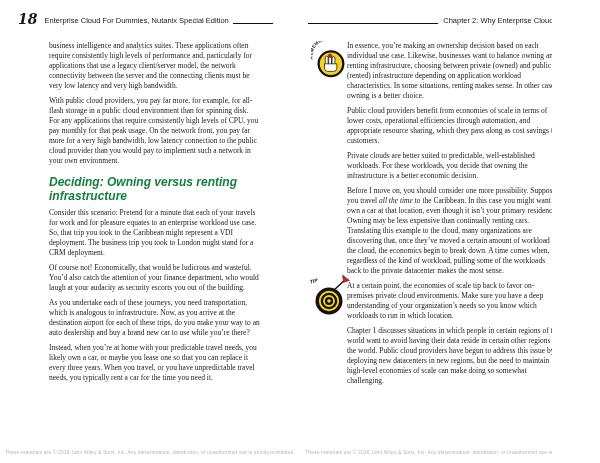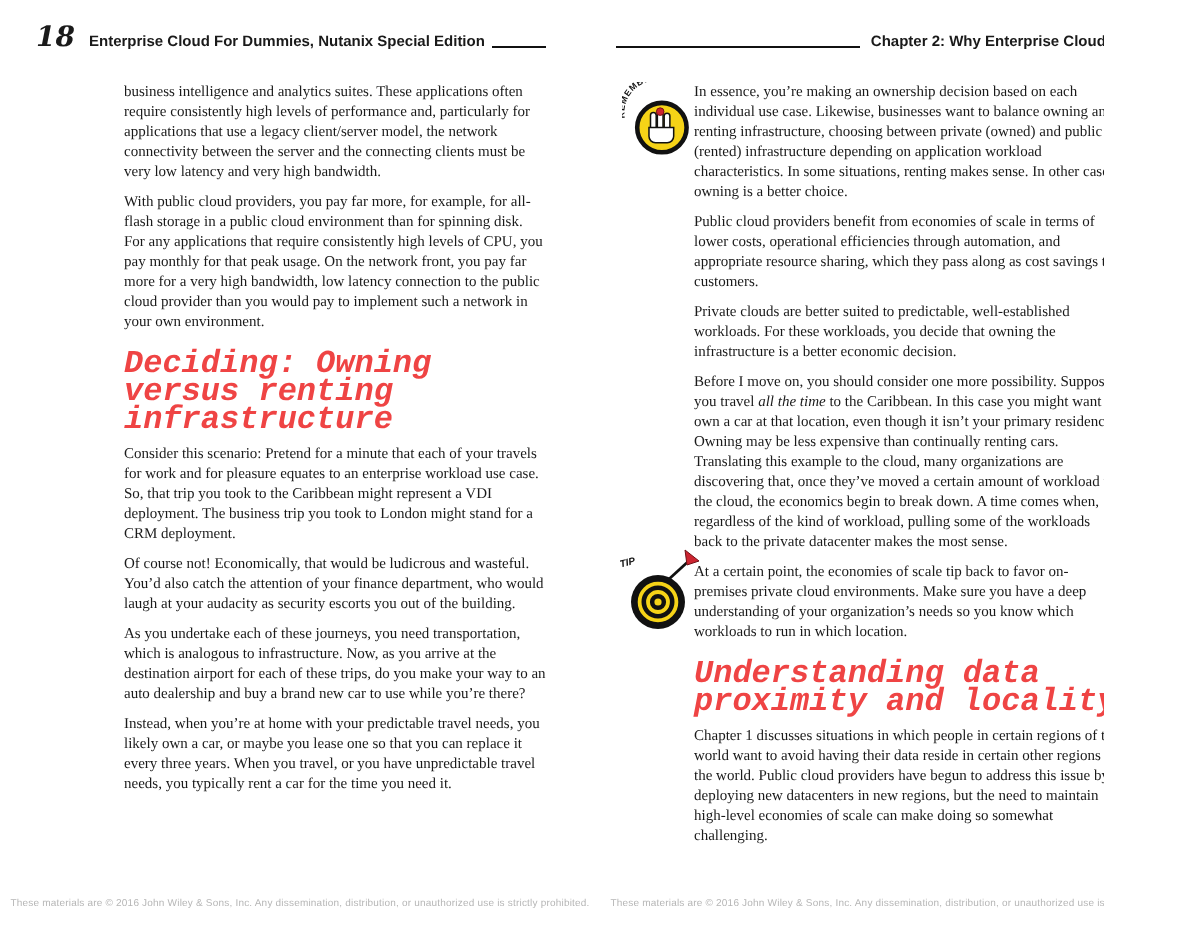--- a/index.html
+++ b/index.html
@@ -17,37 +17,37 @@
   }
   .left  .page-header { left:18px;  right:27px; }
   .right .page-header { left:8px;   right:16px; }
   .pagenum {
     font-family:"DejaVu Serif", serif; font-style:italic; font-weight:bold;
     font-size:14px; line-height:13px;
   }
   .left  .pagenum { margin-right:7px; }
   .right .pagenum { margin-left:7px;text-align:center; }
   .header-title {
-    font-weight:bold; font-size:7.5px; line-height:9px; white-space:nowrap;
+    font-weight:normal; font-size:7.5px; line-height:9px; white-space:nowrap;
     padding-bottom:1px;
   }
   .header-rule { flex:1; border-bottom:1.2px solid #111; margin-bottom:2px; }
   .left  .header-rule { margin-left:4px; }
   .right .header-rule { margin-right:5px; }
 
   .body-text { position:absolute; top:41px; }
-  .left  .body-text { left:62px; width:211px; }
+  .left  .body-text { left:49px; width:211px; }
   .right .body-text { left:47px; width:213px; }
 
   .body-text p { margin:0 0 5px 0; font-size:7.5px; line-height:10px; }
   .body-text p em { font-style:italic;margin-top:34px; }
 
   .body-text h2 {
-    font-family:Liberation Mono, monospace; font-style:italic; font-weight:bold;
-    font-size:16px; line-height:14px; margin:9px 0 5px 0; color:#ef4444;
+    font-family:Liberation Sans, sans-serif; font-style:italic; font-weight:bold;
+    font-size:12px; line-height:14px; margin:9px 0 5px 0; color:#15803d;
   }
 
   .margin-icon { position:absolute; }
   .icon-remember { left:11px; top:41px; width:38px; height:38px; }
   .icon-tip      { left:5px;  top:274px; width:46px; height:44px; }
 
   .page-footer {
     position:absolute; bottom:8px; left:0; right:0; text-align:center;
     font-family:"Liberation Sans", sans-serif; font-size:5px; line-height:6px;
     color:#b6b6b6; letter-spacing:0.1px;
@@ -115,20 +115,19 @@
         <circle cx="24" cy="27" r="1.8" fill="#f6d317"></circle>
       </svg>
     </span>
 
     <div class="body-text">
       <p>In essence, you’re making an ownership decision based on each individual use case. Likewise, businesses want to balance owning and renting infrastructure, choosing between private (owned) and public (rented) infrastructure depending on application workload characteristics. In some situations, renting makes sense. In other cases, owning is a better choice.</p>
       <p>Public cloud providers benefit from economies of scale in terms of lower costs, operational efficiencies through automation, and appropriate resource sharing, which they pass along as cost savings to customers.</p>
       <p>Private clouds are better suited to predictable, well-established workloads. For these workloads, you decide that owning the infrastructure is a better economic decision.</p>
       <p><span>Before I move on, you should consider one more possibility. Suppose you travel </span><em>all the time</em><span> to the Caribbean. In this case you might want to own a car at that location, even though it isn’t your primary residence. Owning may be less expensive than continually renting cars. Translating this example to the cloud, many organizations are discovering that, once they’ve moved a certain amount of workload to the cloud, the economics begin to break down. A time comes when, regardless of the kind of workload, pulling some of the workloads back to the private datacenter makes the most sense.</span></p>
       <p>At a certain point, the economies of scale tip back to favor on-premises private cloud environments. Make sure you have a deep understanding of your organization’s needs so you know which workloads to run in which location.</p>
-      <h2>Understanding data proximity and locality</h2>
       <p>Chapter 1 discusses situations in which people in certain regions of the world want to avoid having their data reside in certain other regions of the world. Public cloud providers have begun to address this issue by deploying new datacenters in new regions, but the need to maintain high-level economies of scale can make doing so somewhat challenging.</p>
     </div>
 
     <footer class="page-footer">These materials are © 2016 John Wiley &amp; Sons, Inc. Any dissemination, distribution, or unauthorized use is strictly prohibited.</footer>
   </section>
 
 </div>
 
 </body></html>

